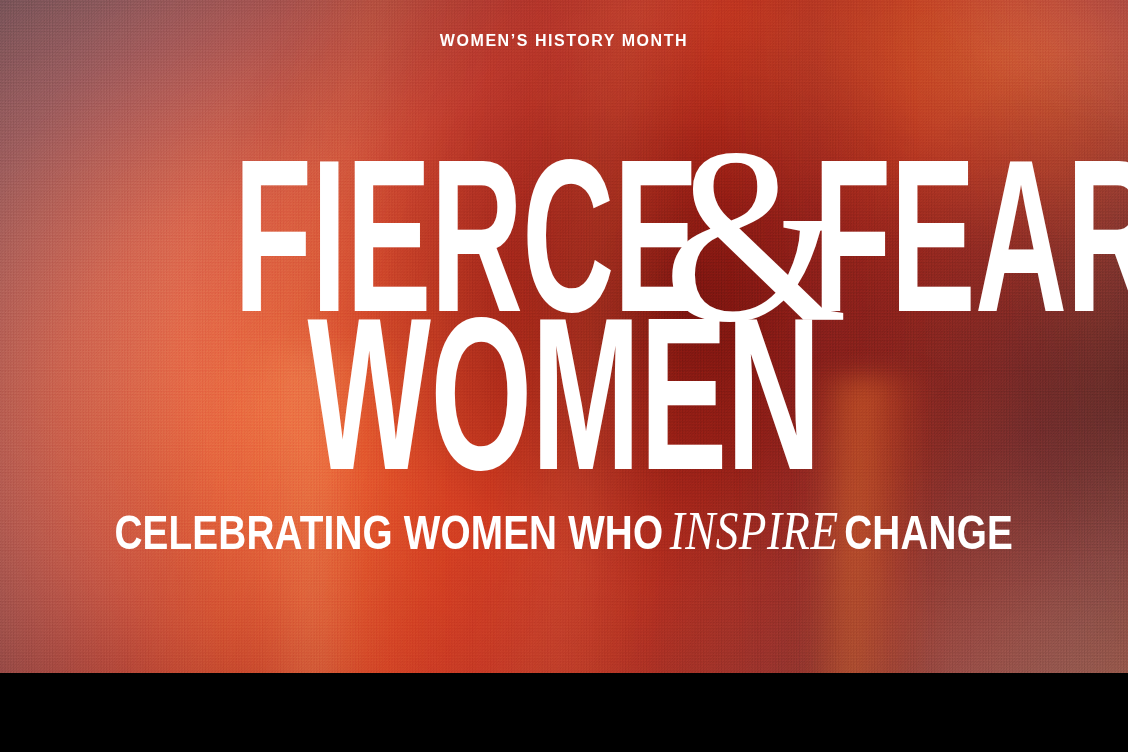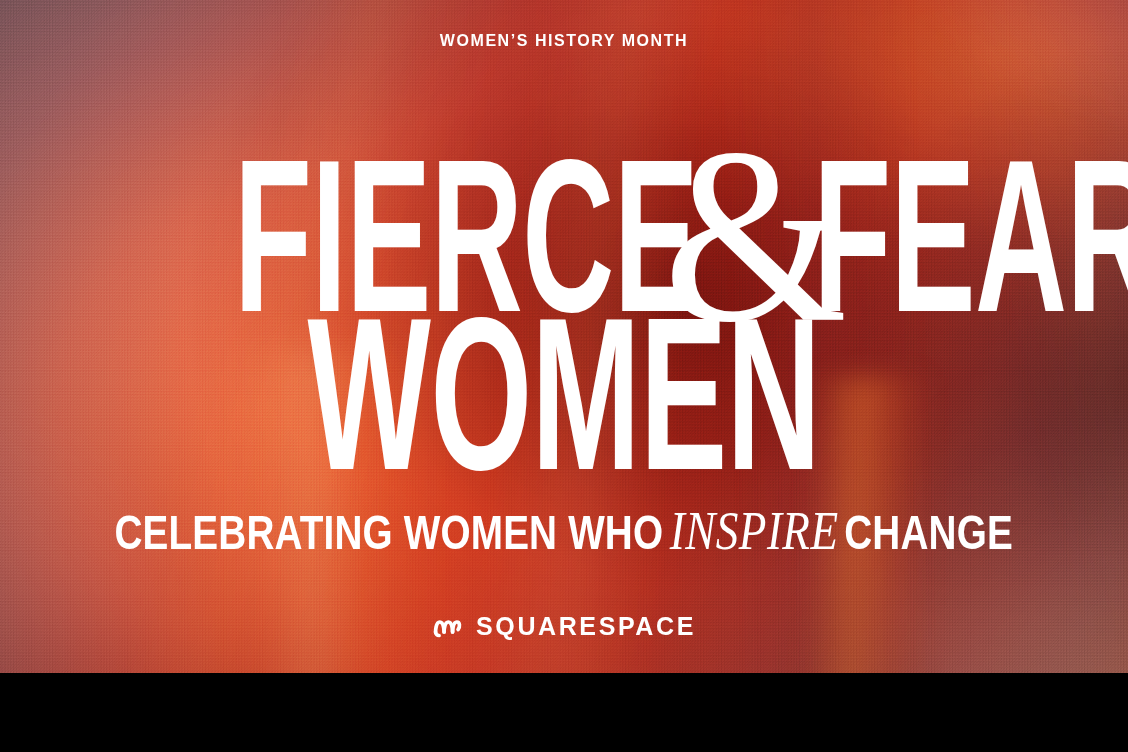--- a/index.html
+++ b/index.html
@@ -314,25 +314,14 @@
 
     <div class="headline">
       <span class="hl-line line1"><span>FIERCE</span><span class="amp">&amp;</span><span>FEARLESS</span></span>
       <span class="hl-line line2">WOMEN</span>
     </div>
 
     <div class="subhead"><span>CELEBRATING WOMEN WHO</span> <span class="ital">INSPIRE</span> <span>CHANGE</span></div>
 
   </div>
 
-  <div class="logo">
-    <svg class="logo-mark" viewBox="0 0 62 50" aria-hidden="true">
-      <g fill="none" stroke="#ffffff" stroke-width="7.4" stroke-linecap="round">
-        <path d="M7 36 C7 36 7 16 15.5 16 C24 16 24 36 24 36"></path>
-        <path d="M24 36 C24 36 24 16 32.5 16 C41 16 41 36 41 36"></path>
-        <path d="M41 36 C41 36 41 16 49.5 16 C56 16 56 26 52 31"></path>
-        <path d="M7 36 C7 40 10 43 14 43"></path>
-      </g>
-    </svg>
-    <span class="logo-word">SQUARESPACE</span>
-  </div>
 
 </div>
 
 </body></html>

